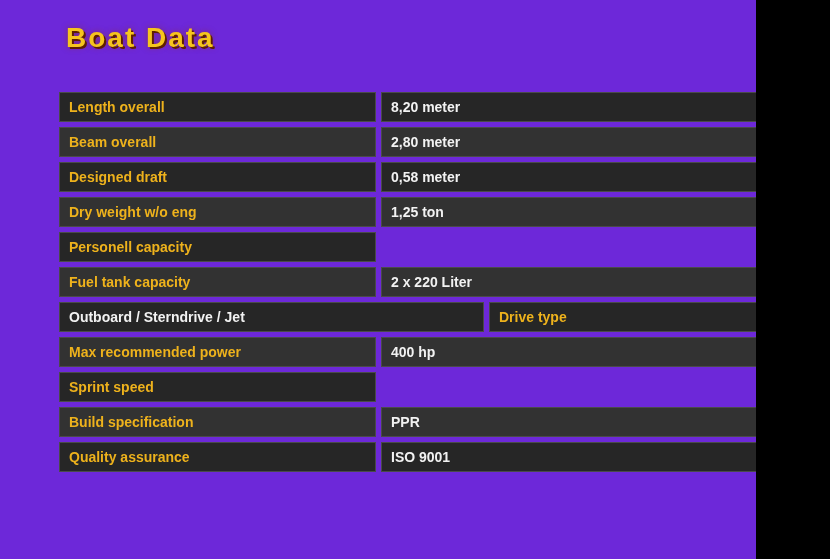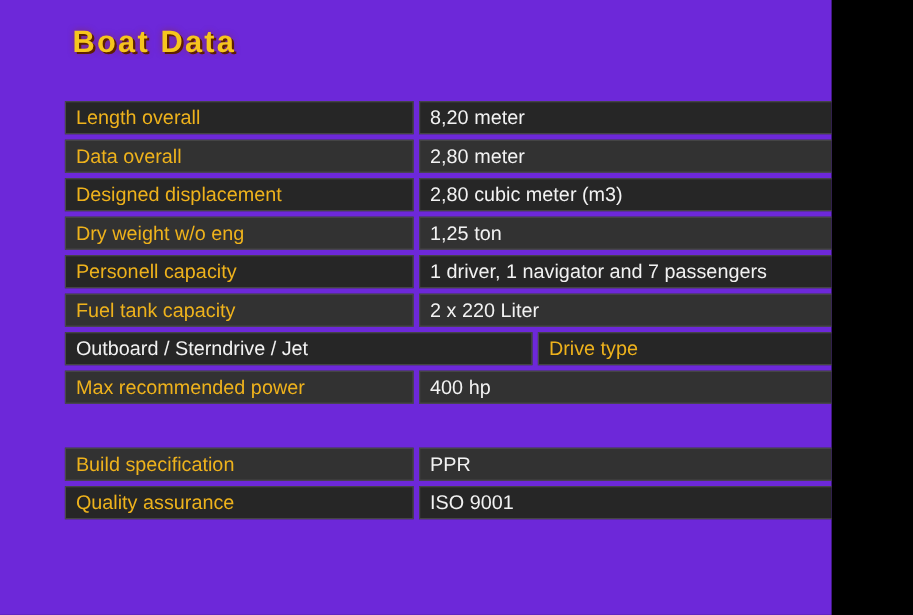--- a/index.html
+++ b/index.html
@@ -36,22 +36,22 @@
     gap: 5px;
     height: 30px;
     margin-bottom: 5px;
   }
   .cell {
     box-sizing: border-box;
     border: 1px solid var(--cell_border, #4a4a4a);
     display: flex;
     align-items: center;
     padding-left: 9px;
-    font-size: 18px;
-    font-weight: normal;
+    font-size: 14px;
+    font-weight: bold;
     white-space: nowrap;
     overflow: hidden;
   }
   .cell.label {
     width: 317px;
     flex: 0 0 317px;
     color: var(--label, #eeb21c);
   }
   .cell.value {
     flex: 1;
@@ -65,48 +65,48 @@
 
 <div class="screen">
   <div class="page-title">Boat Data</div>
 
   <div class="spec-table">
     <div class="spec-row">
       <div class="cell label">Length overall</div>
       <div class="cell value">8,20 meter</div>
     </div>
     <div class="spec-row">
-      <div class="cell label">Data overall</div>
+      <div class="cell label">Beam overall</div>
       <div class="cell value">2,80 meter</div>
     </div>
     <div class="spec-row">
-      <div class="cell label">Designed displacement</div>
-      <div class="cell value">2,80 cubic meter (m3)</div>
+      <div class="cell label">Designed draft</div>
+      <div class="cell value">0,58 meter</div>
     </div>
     <div class="spec-row">
       <div class="cell label">Dry weight w/o eng</div>
       <div class="cell value">1,25 ton</div>
     </div>
     <div class="spec-row">
       <div class="cell label">Personell capacity</div>
-      <div class="cell value">1 driver, 1 navigator and 7 passengers</div>
     </div>
     <div class="spec-row">
       <div class="cell label">Fuel tank capacity</div>
       <div class="cell value">2 x 220 Liter</div>
     </div>
     <div class="spec-row">
       <div class="cell value">Outboard / Sterndrive / Jet</div>
       <div class="cell label">Drive type</div>
     </div>
     <div class="spec-row">
       <div class="cell label">Max recommended power</div>
       <div class="cell value">400 hp</div>
     </div>
     <div class="spec-row">
+      <div class="cell label">Sprint speed</div>
     </div>
     <div class="spec-row">
       <div class="cell label">Build specification</div>
       <div class="cell value">PPR</div>
     </div>
     <div class="spec-row">
       <div class="cell label">Quality assurance</div>
       <div class="cell value">ISO 9001</div>
     </div>
   </div>

